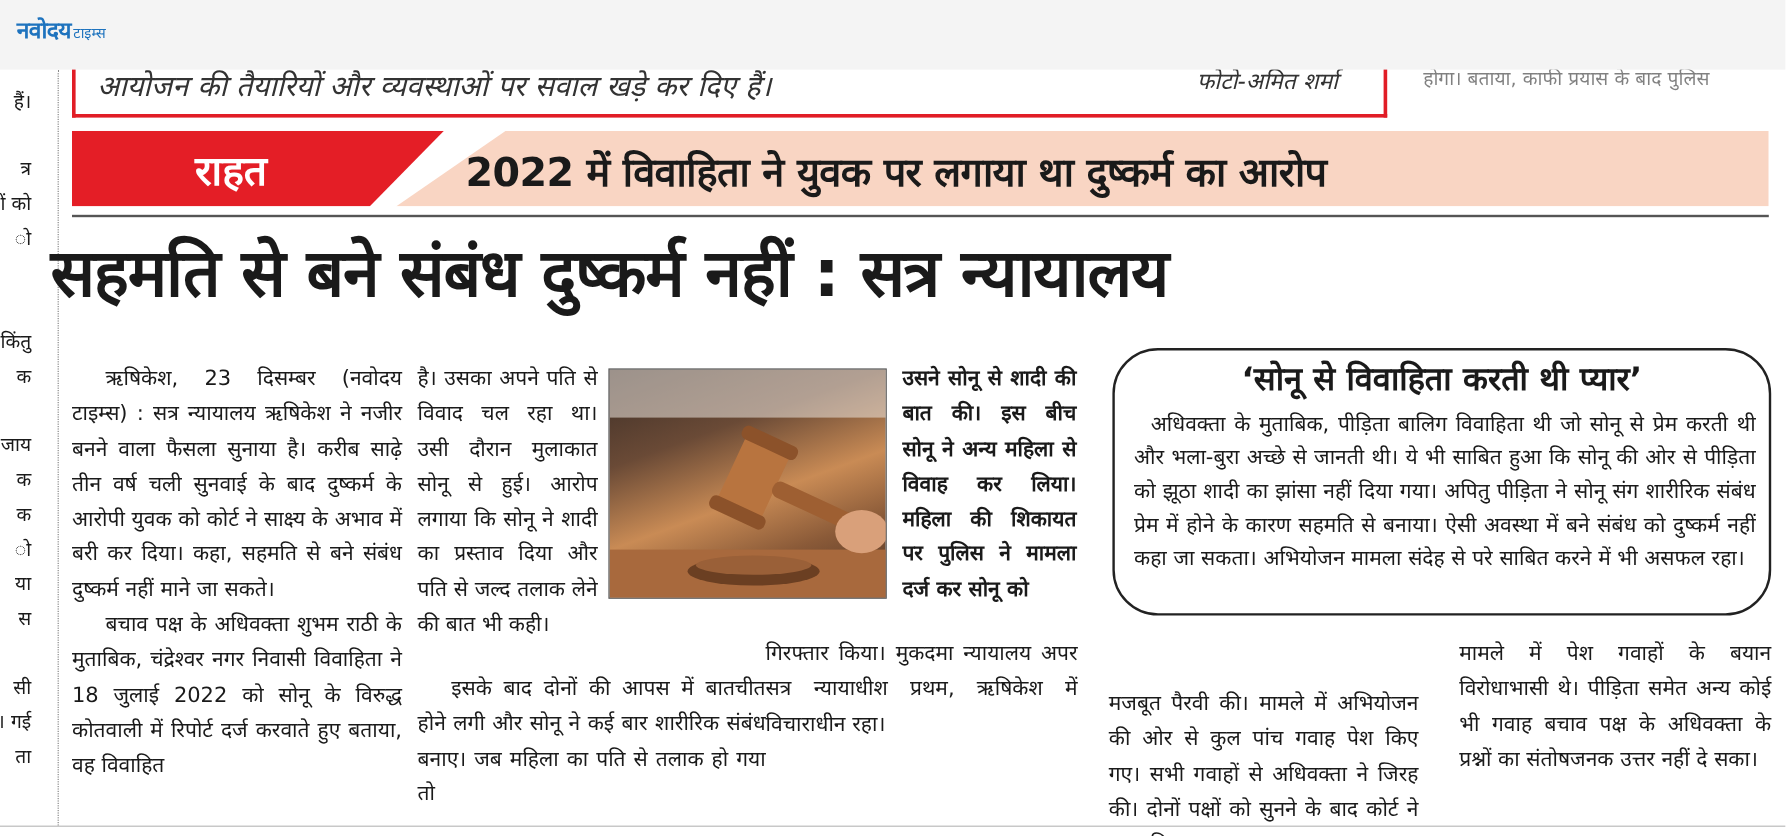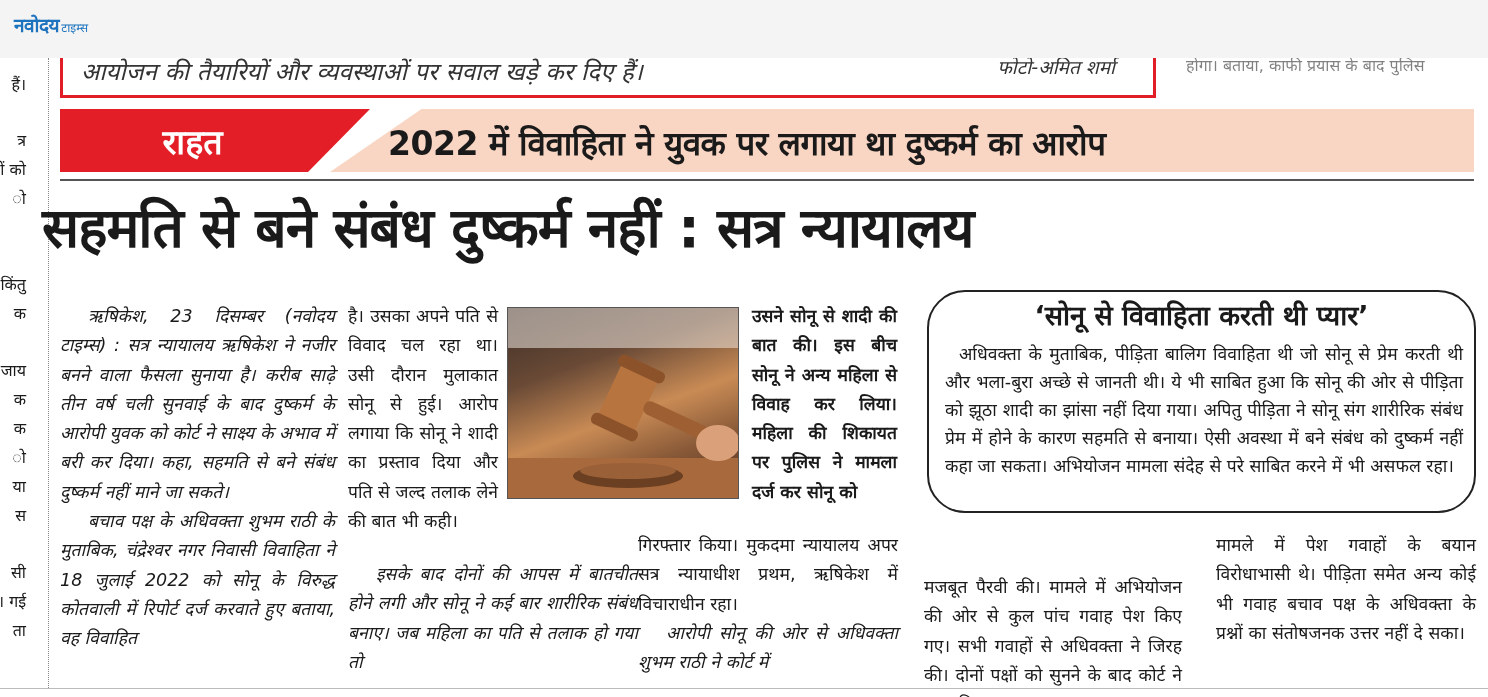--- a/index.html
+++ b/index.html
@@ -54,21 +54,21 @@
 
   
   .headline {
     position: absolute; left: 42px; top: 188px; width: 1420px;
     font-size: 55px; font-weight: bold; color: #1a1a1a; white-space: nowrap; letter-spacing: -1px;
   }
 
   
   .col { position: absolute; font-size: 17.5px; line-height: 29.3px; text-align: justify; color: #1a1a1a; }
   .col p { margin: 0; }
-  .indent { text-indent: 28px; font-style: italic; }
+  .indent { text-indent: 28px; }
 
   .photo {
     position: absolute; left: 507px; top: 307px; width: 232px; height: 192px;
     border: 1px solid #555; box-sizing: border-box; overflow: hidden;
     background: linear-gradient(160deg, #3b2d26 0%, #6a4a36 30%, #c98b55 55%, #8a5a38 75%, #4a2f22 100%);
   }
 
   
   .qbox {
     position: absolute; left: 927px; top: 290px; width: 549px; height: 223px;
@@ -150,21 +150,20 @@
     </g>
     <ellipse cx="210" cy="135" rx="22" ry="18" fill="#d9a07a"></ellipse>
   </svg>
 </div>
 
 <div class="col" style="left:752px; top:302px; width:145px;font-weight:bold;">
   <p>उसने सोनू से शादी की बात की। इस बीच सोनू ने अन्य महिला से विवाह कर लिया। महिला की शिकायत पर पुलिस ने मामला दर्ज कर सोनू को</p>
 </div>
 <div class="col" style="left:638px; top:531px; width:260px;">
   <p>गिरफ्तार किया। मुकदमा न्यायालय अपर सत्र न्यायाधीश प्रथम, ऋषिकेश में विचाराधीन रहा।</p>
-  <p class="indent">आरोपी सोनू की ओर से अधिवक्ता शुभम राठी ने कोर्ट में</p>
 </div>
 
 <div class="qbox">
   <div class="qtitle">‘सोनू से विवाहिता करती थी प्यार’</div>
   <div class="qbody">अधिवक्ता के मुताबिक, पीड़िता बालिग विवाहिता थी जो सोनू से प्रेम करती थी और भला-बुरा अच्छे से जानती थी। ये भी साबित हुआ कि सोनू की ओर से पीड़िता को झूठा शादी का झांसा नहीं दिया गया। अपितु पीड़िता ने सोनू संग शारीरिक संबंध प्रेम में होने के कारण सहमति से बनाया। ऐसी अवस्था में बने संबंध को दुष्कर्म नहीं कहा जा सकता। अभियोजन मामला संदेह से परे साबित करने में भी असफल रहा।</div>
 </div>
 
 <div class="col" style="left:924px; top:531px; width:258px;margin-top:42px;">
   <p>मजबूत पैरवी की। मामले में अभियोजन की ओर से कुल पांच गवाह पेश किए गए। सभी गवाहों से अधिवक्ता ने जिरह की। दोनों पक्षों को सुनने के बाद कोर्ट ने पाया कि</p>
 </div>

